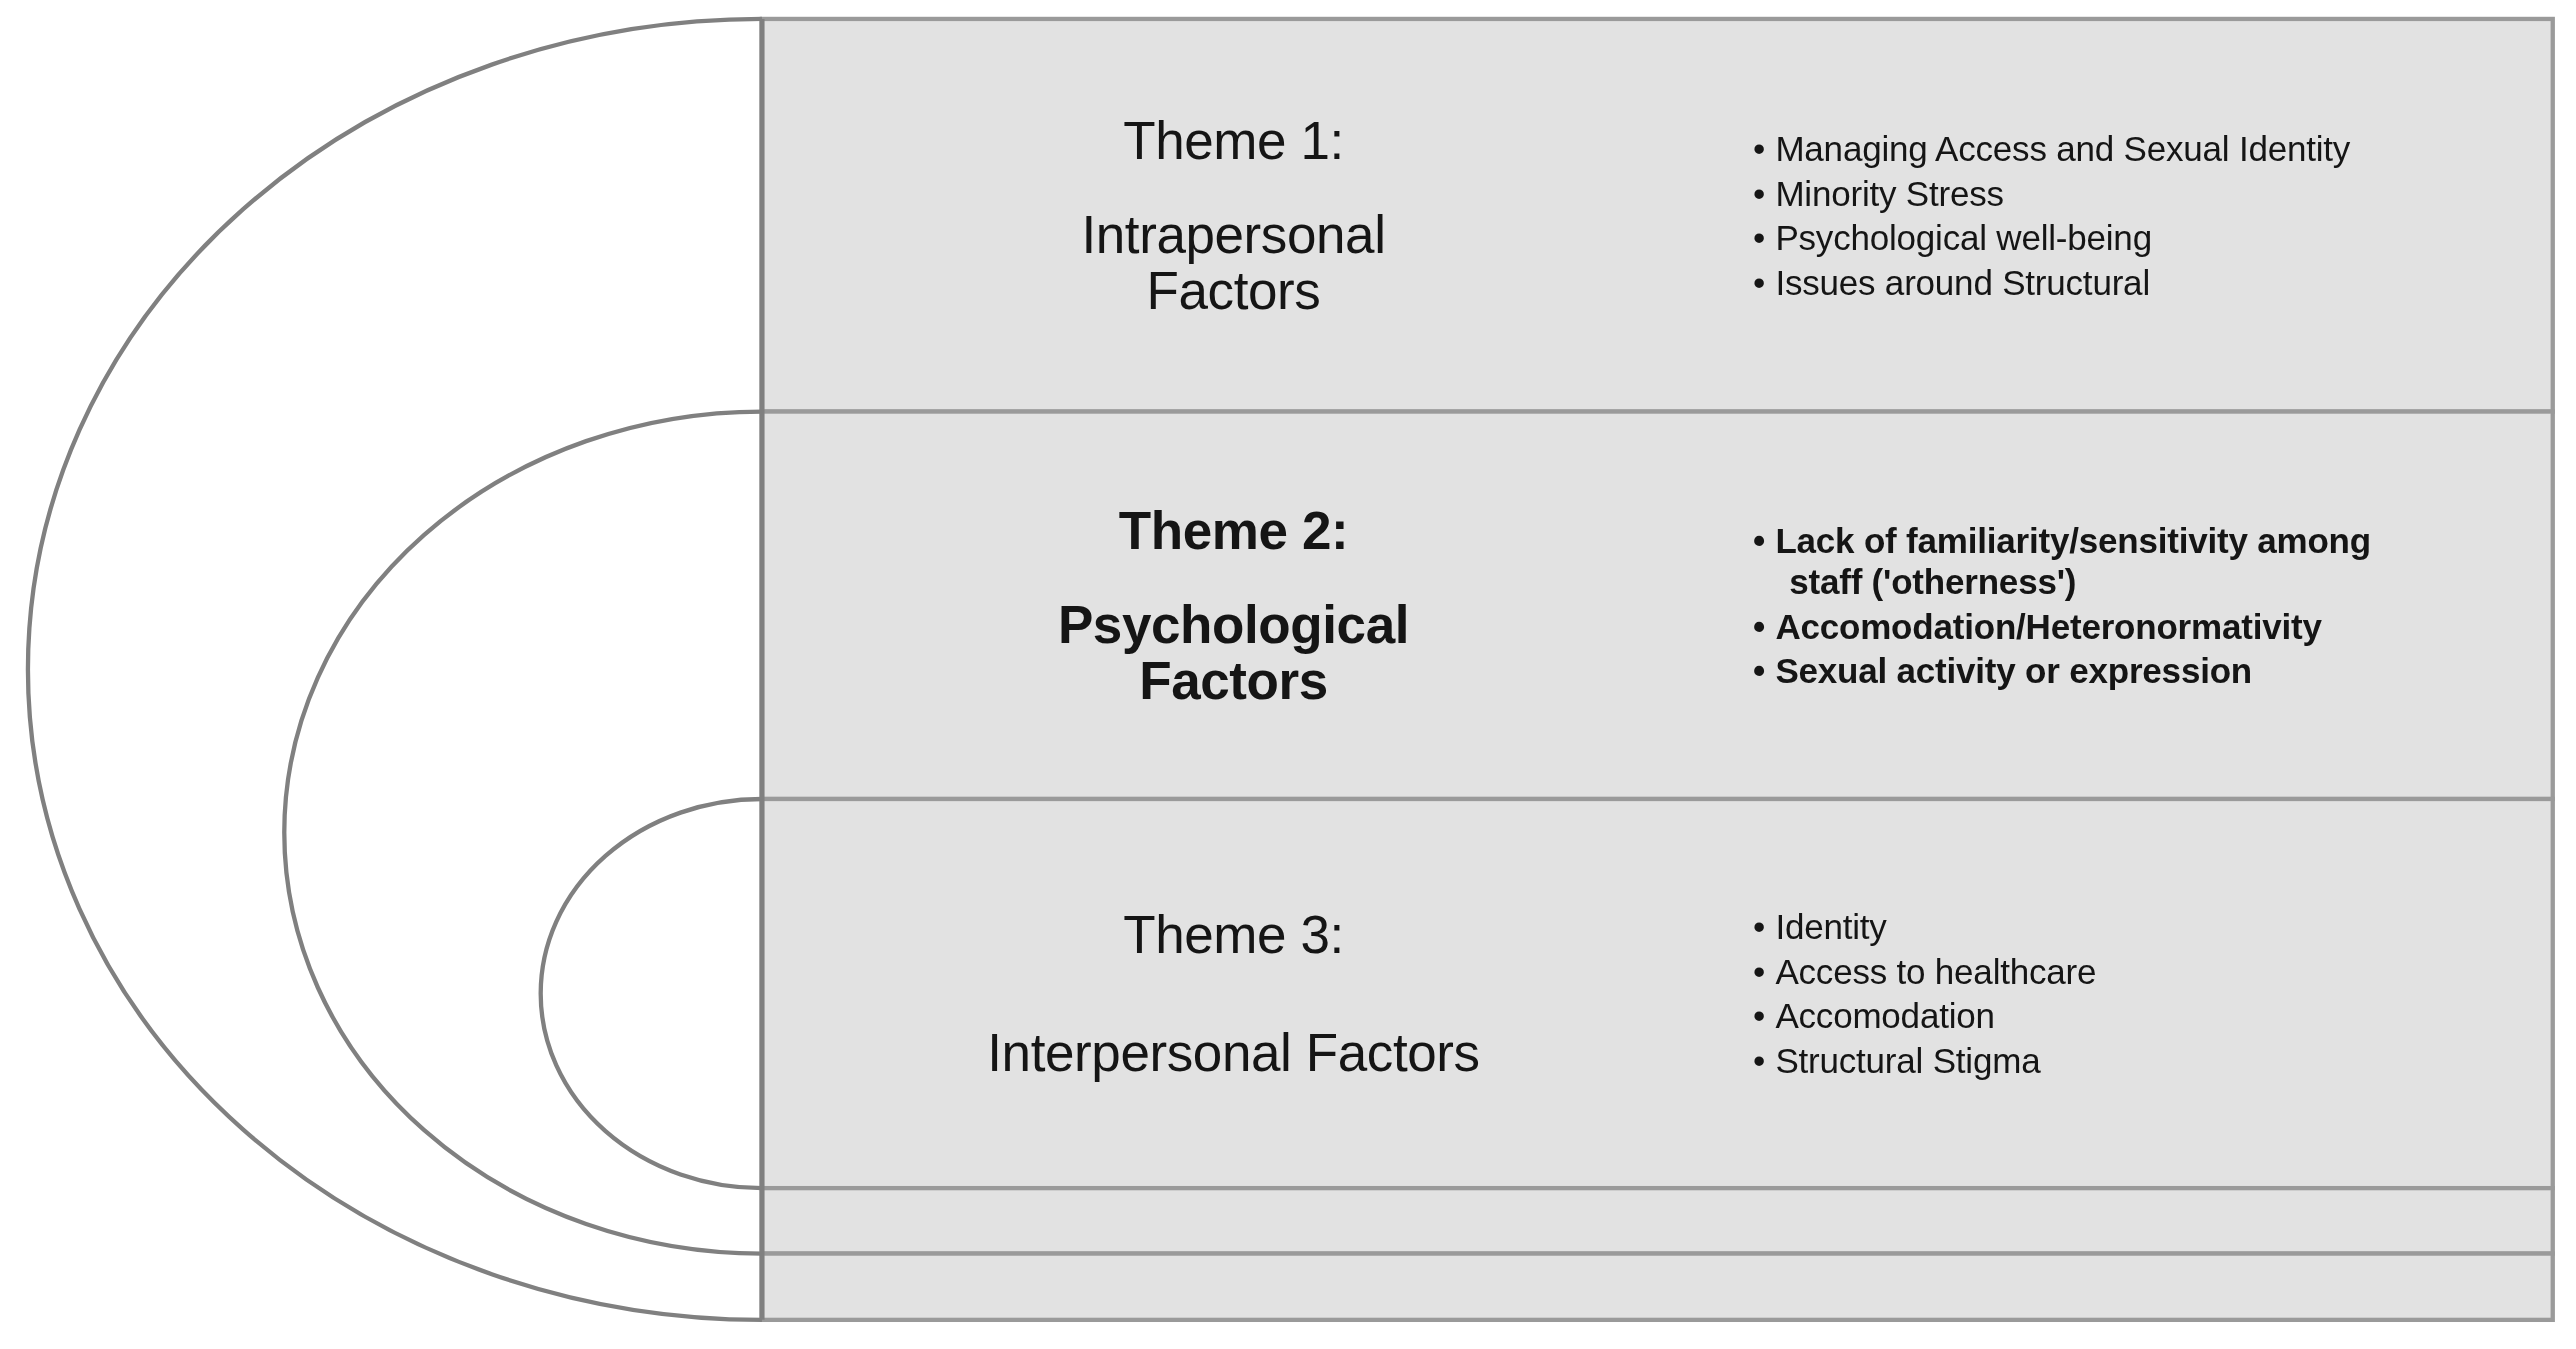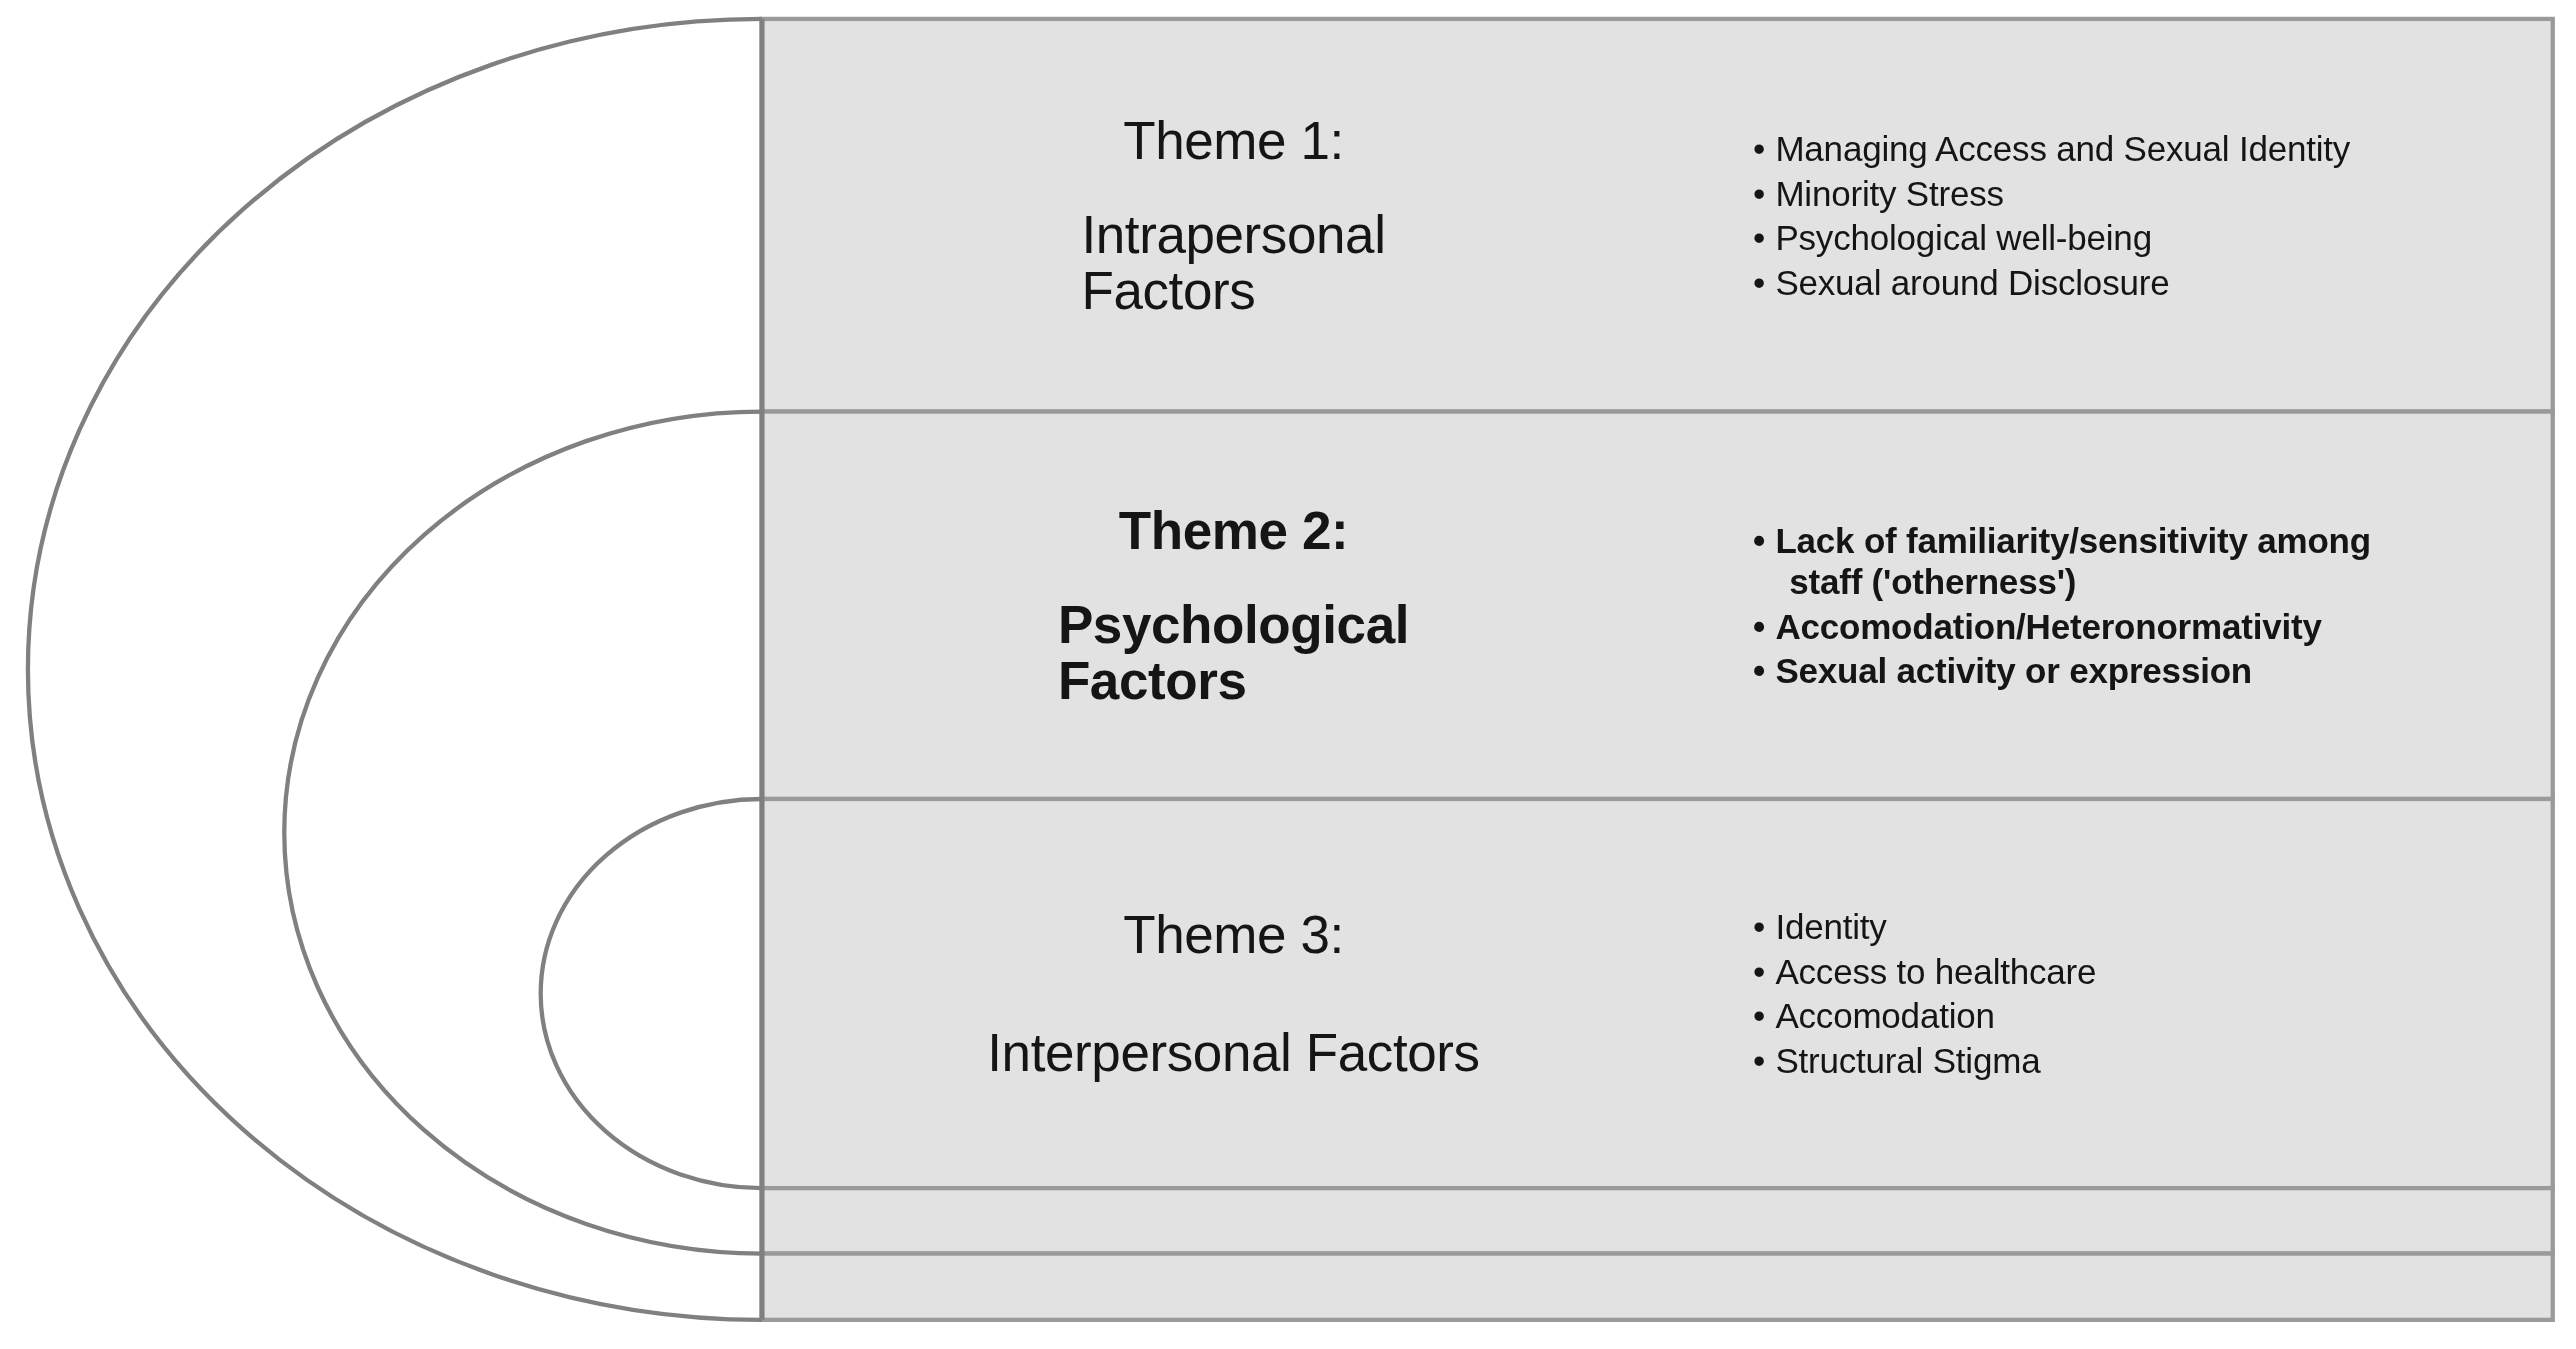--- a/index.html
+++ b/index.html
@@ -60,21 +60,21 @@
     line-height: 1.08;
     color: #151515;
     text-align: center;
     letter-spacing: -0.4px;
     white-space: nowrap;
   }
   .theme-name {
     font-size: 53px;
     line-height: 1.06;
     color: #151515;
-    text-align: left;
+    text-align: center;
     letter-spacing: -0.4px;
     margin-top: 38px;
   }
   #theme-row-3 .theme-name { white-space: nowrap; }
   #theme-row-3 .theme-title-cell { padding-left: 0; padding-right: 0; gap: 24px; }
 
   .theme-bullets-cell {
     flex: 1 1 auto;
     box-sizing: border-box;
     padding-left: 48px;
@@ -163,21 +163,21 @@
           <li class="bullet-item">
             <span class="bullet-dot">•</span>
             <span>Minority Stress</span>
           </li>
           <li class="bullet-item">
             <span class="bullet-dot">•</span>
             <span>Psychological well-being</span>
           </li>
           <li class="bullet-item">
             <span class="bullet-dot">•</span>
-            <span>Sexual around Disclosure</span>
+            <span>Issues around Structural</span>
           </li>
         </ul>
       </div>
     </div>
 
     <div class="theme-row" id="theme-row-2">
       <div class="theme-title-cell">
         <div class="theme-label">Theme 2:</div>
         <div class="theme-name">
           <span>Psychological</span><br>

